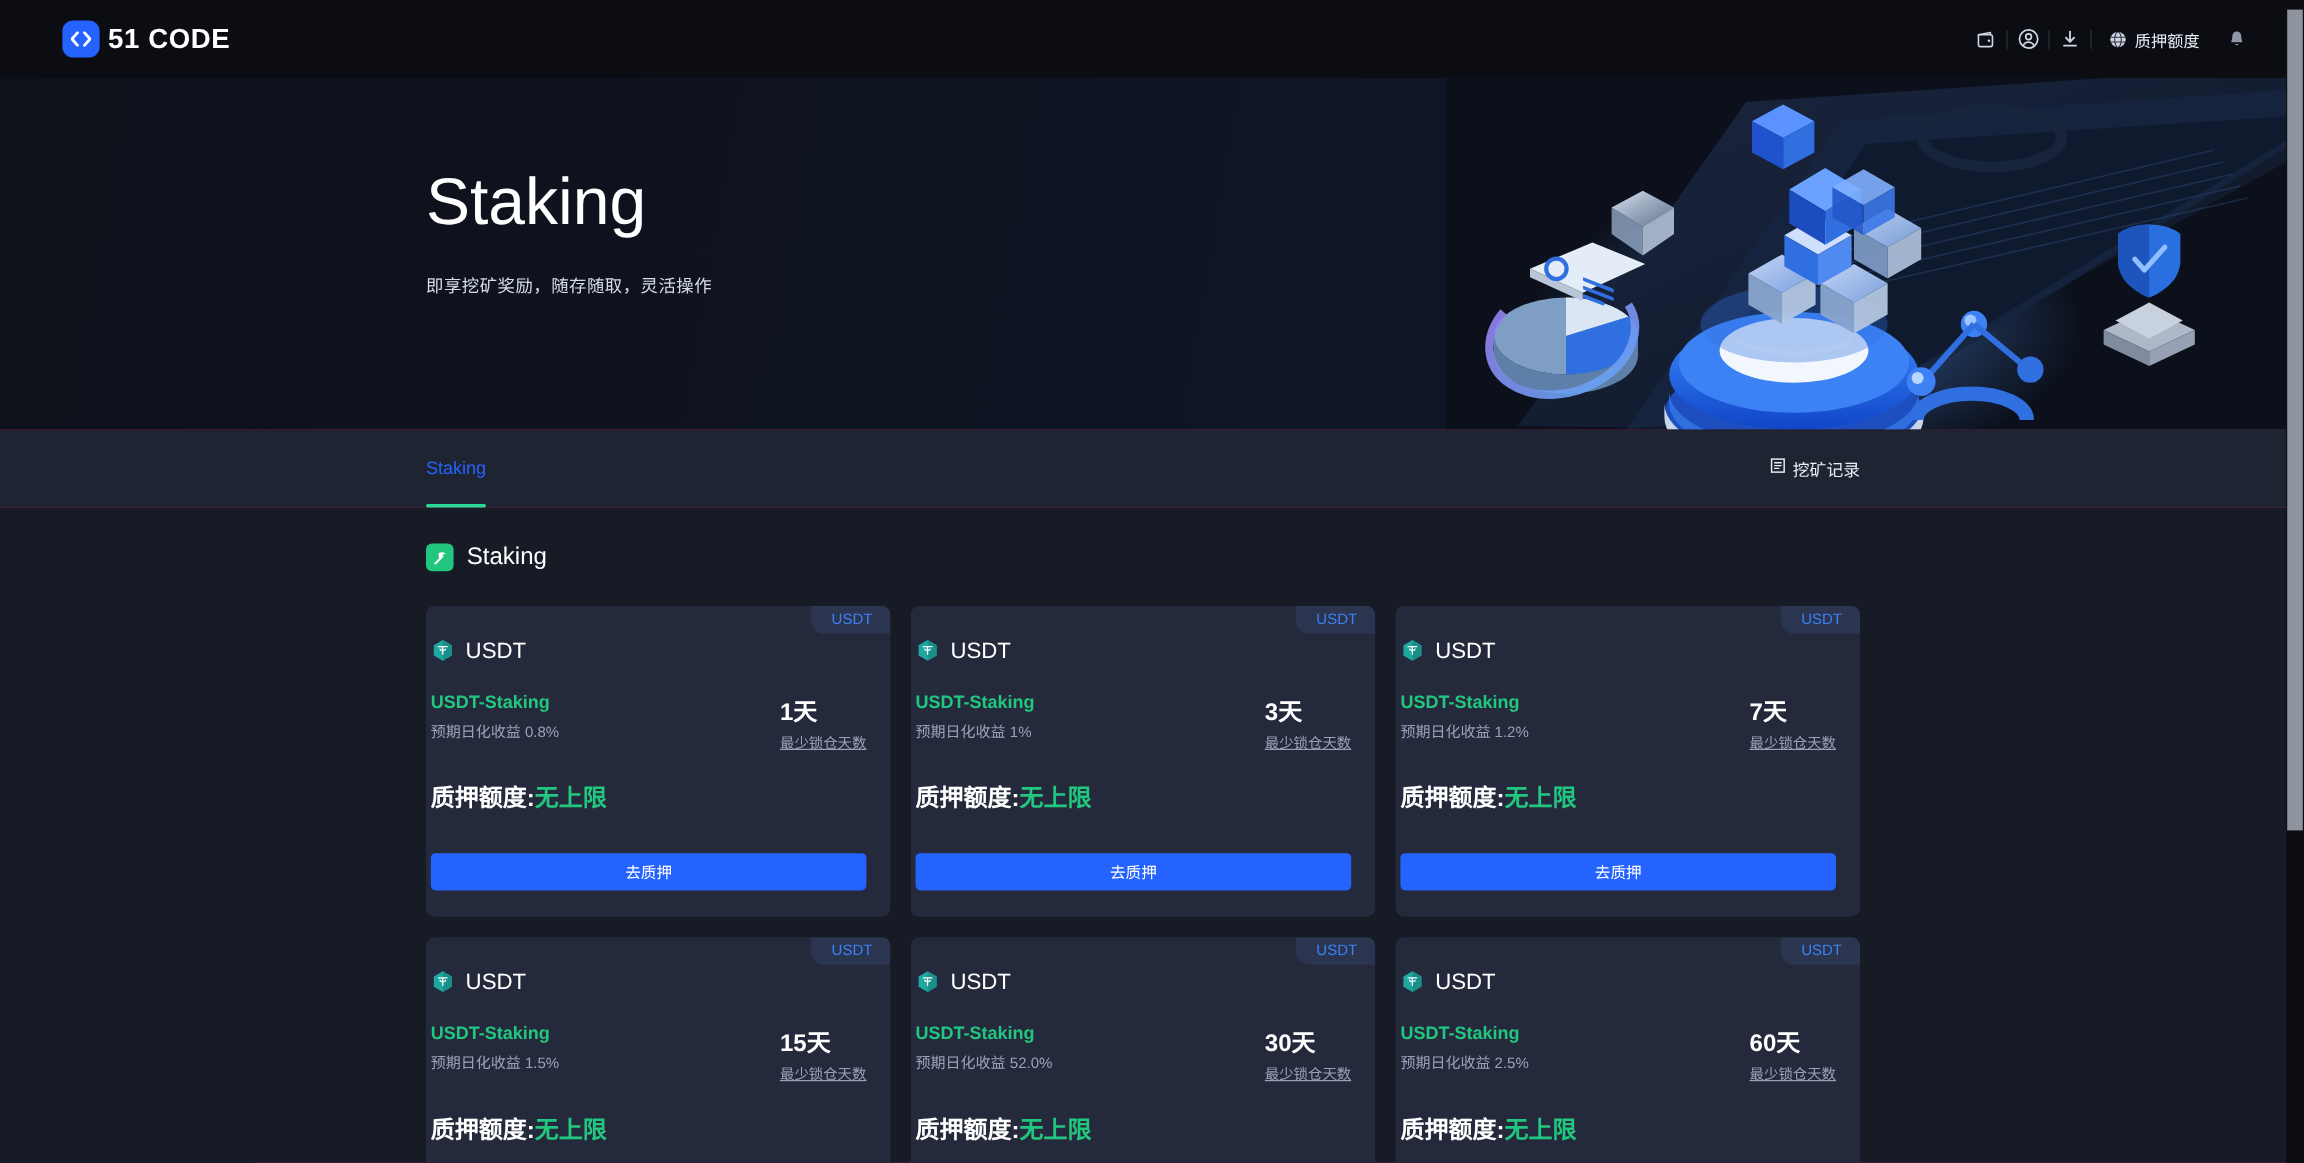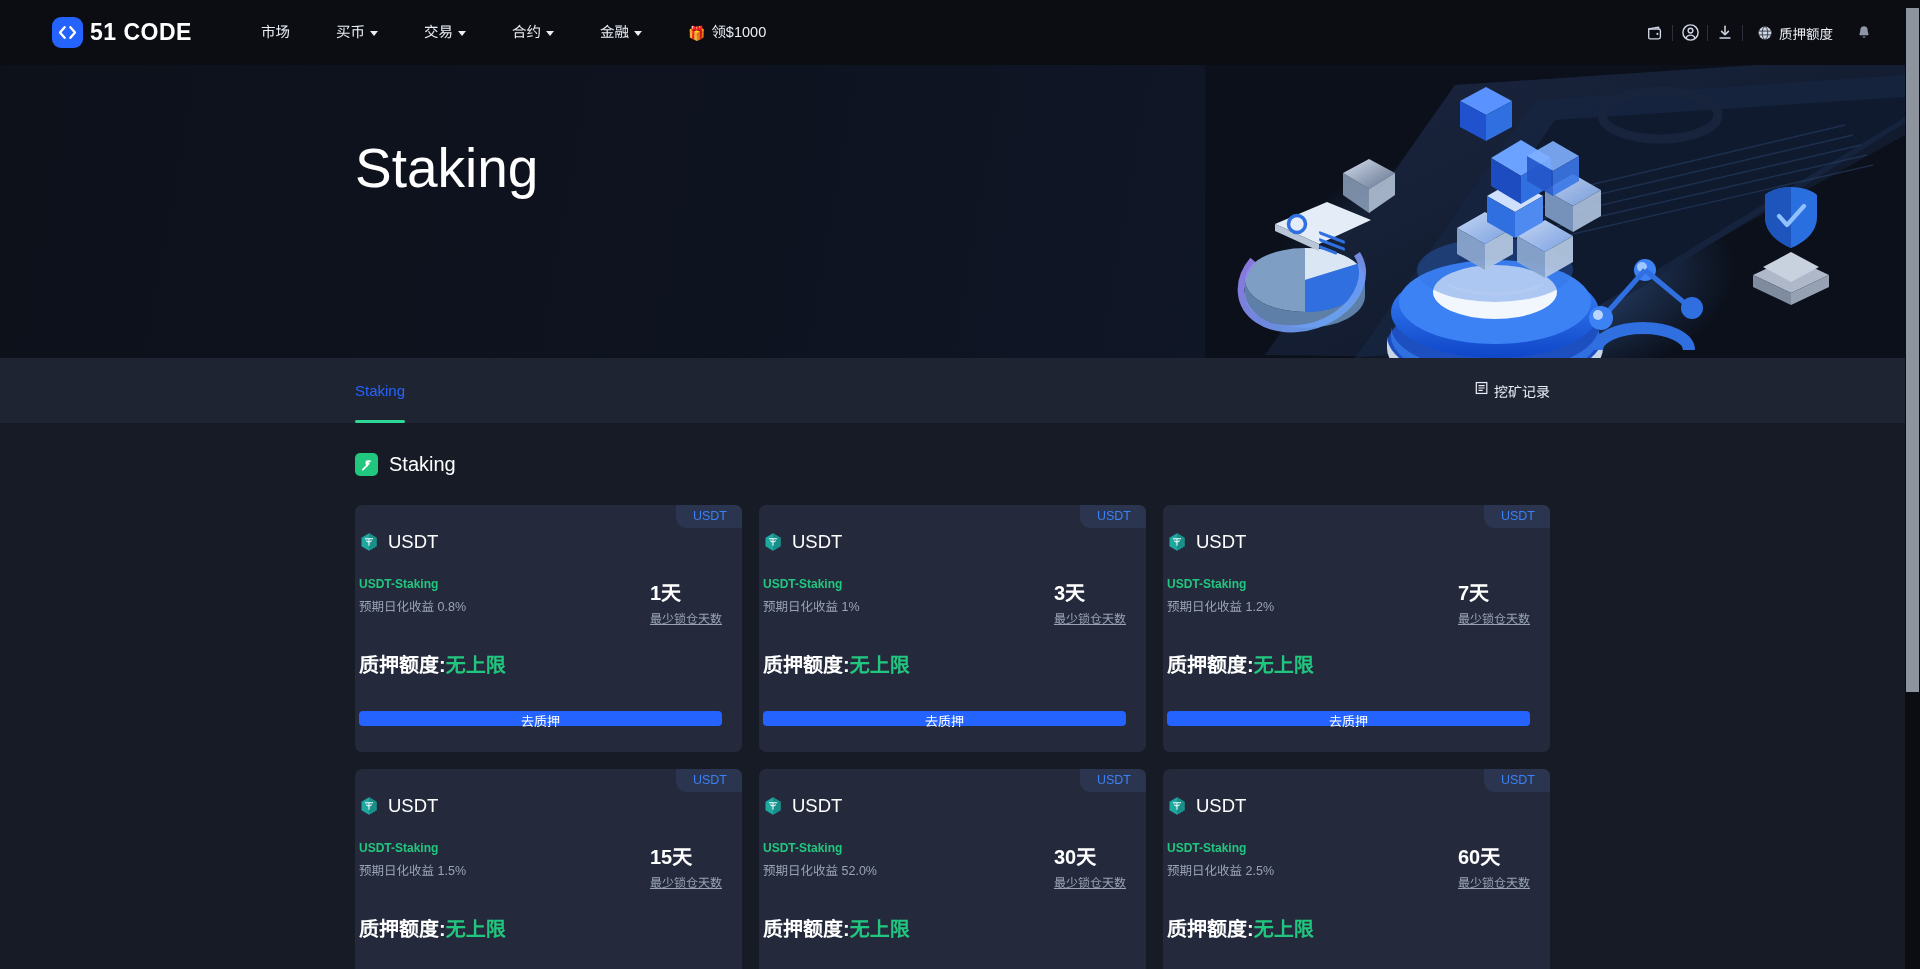--- a/index.html
+++ b/index.html
@@ -111,32 +111,32 @@
     position:absolute; top:0; right:0; background:#2b3550;
     color:#3b82f6; font-size:12.5px; padding:4px 15px 5px 17px;
     border-bottom-left-radius:11px;
   }
   .coin-row { display:flex; align-items:center; gap:9px; margin-bottom:24px; }
   .coin-ico { width:20px; height:20px; display:block; }
   .coin-name { color:#ffffff; font-size:18.5px; font-weight:400; }
 
   .mid-row { display:flex; justify-content:space-between; align-items:flex-start; }
   .mid-left .plan {
-    color:#22c77f; font-size:12px; font-weight:bold; margin-bottom:5px;
+    color:#22c77f; font-size:15px; font-weight:bold; margin-bottom:5px;
   }
   .mid-left .rate { color:#9aa3b6; font-size:12.5px; }
   .mid-right { text-align:left; }
   .mid-right .days { color:#ffffff; font-size:20px; font-weight:bold; margin-bottom:3px; }
   .mid-right .days-lbl { color:#9aa3b6; font-size:12px;text-decoration:underline; }
 
   .quota { margin-top:23px; color:#ffffff; font-size:20px; font-weight:bold; }
   .quota .val { color:#22c77f; font-weight:bold; }
 
   .cta {
-    margin-top:33px; width:100%; height:15px; background:#2563ff; border:none;
+    margin-top:33px; width:100%; height:31px; background:#2563ff; border:none;
     border-radius:4px; color:#ffffff; font-size:13px; cursor:pointer;
     font-family:Liberation Mono, monospace;
   }
 
   .row2 { margin-top:17px; }
 
   
   .scrollbar {
     position:absolute; top:0; right:0; width:15px; height:969px;
     background:#0b0d12; z-index:50;
@@ -156,45 +156,20 @@
     <div class="brand">
       <div class="brand-mark">
         <svg width="17" height="13" viewBox="0 0 17 13" fill="none">
           <path d="M5.6 1.2 L1 6.5 L5.6 11.8" stroke="#ffffff" stroke-width="2.3" stroke-linecap="round" stroke-linejoin="round"></path>
           <path d="M11.4 1.2 L16 6.5 L11.4 11.8" stroke="#ffffff" stroke-width="2.3" stroke-linecap="round" stroke-linejoin="round"></path>
         </svg>
       </div>
       <div class="brand-name">51 CODE</div>
     </div>
 
-    <div class="nav-links">
-      <div class="nav-link">
-        <span>市场</span>
-      </div>
-      <div class="nav-link">
-        <span>买币</span>
-        <i class="caret"></i>
-      </div>
-      <div class="nav-link">
-        <span>交易</span>
-        <i class="caret"></i>
-      </div>
-      <div class="nav-link">
-        <span>合约</span>
-        <i class="caret"></i>
-      </div>
-      <div class="nav-link">
-        <span>金融</span>
-        <i class="caret"></i>
-      </div>
-      <div class="nav-link nav-promo">
-        <span class="gift-ico">🎁</span>
-        <span>领$1000</span>
-      </div>
-    </div>
 
     <div class="nav-right">
       <div class="ico-btn">
         <svg width="18" height="18" viewBox="0 0 20 20" fill="none">
           <path d="M3 5.5h11a2 2 0 0 1 2 2v7a2 2 0 0 1-2 2H4.5a1.5 1.5 0 0 1-1.5-1.5V5.5Z" stroke="#cfd6e4" stroke-width="1.5"></path>
           <path d="M3 5.5 14 3.4v2.1" stroke="#cfd6e4" stroke-width="1.5" stroke-linejoin="round"></path>
           <circle cx="12.7" cy="11" r="1.15" fill="#cfd6e4"></circle>
         </svg>
       </div>
       <div class="nav-sep"></div>
@@ -382,20 +357,21 @@
           <circle cx="396" cy="253" r="12" fill="#3d82f5"></circle>
           <circle cx="393" cy="250" r="5" fill="#b9d6ff"></circle>
         </g>
 
         <path d="M392 285 a46 22 0 0 1 92 0" stroke="#2f6fe0" stroke-width="12" fill="none"></path>
       </svg>
     </div>
 
     <div class="hero-inner">
       <div class="hero-title">Staking</div>
+      <div class="hero-sub">即享挖矿奖励，随存随取，灵活操作</div>
     </div>
   </div>
 
   <div class="tabbar">
     <div class="tab">
       <span>Staking</span>
       <span class="underline"></span>
     </div>
     <div class="records">
       <span>

